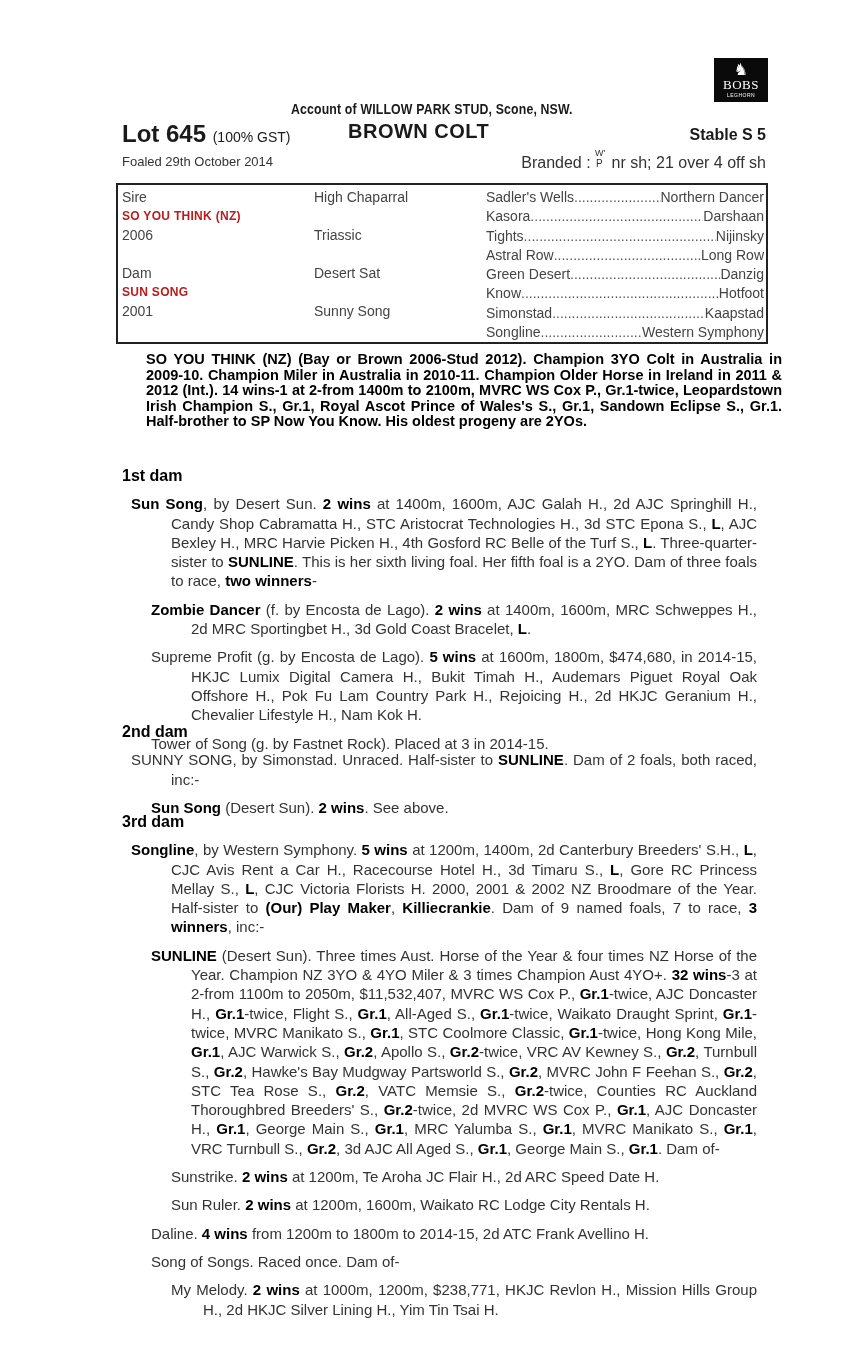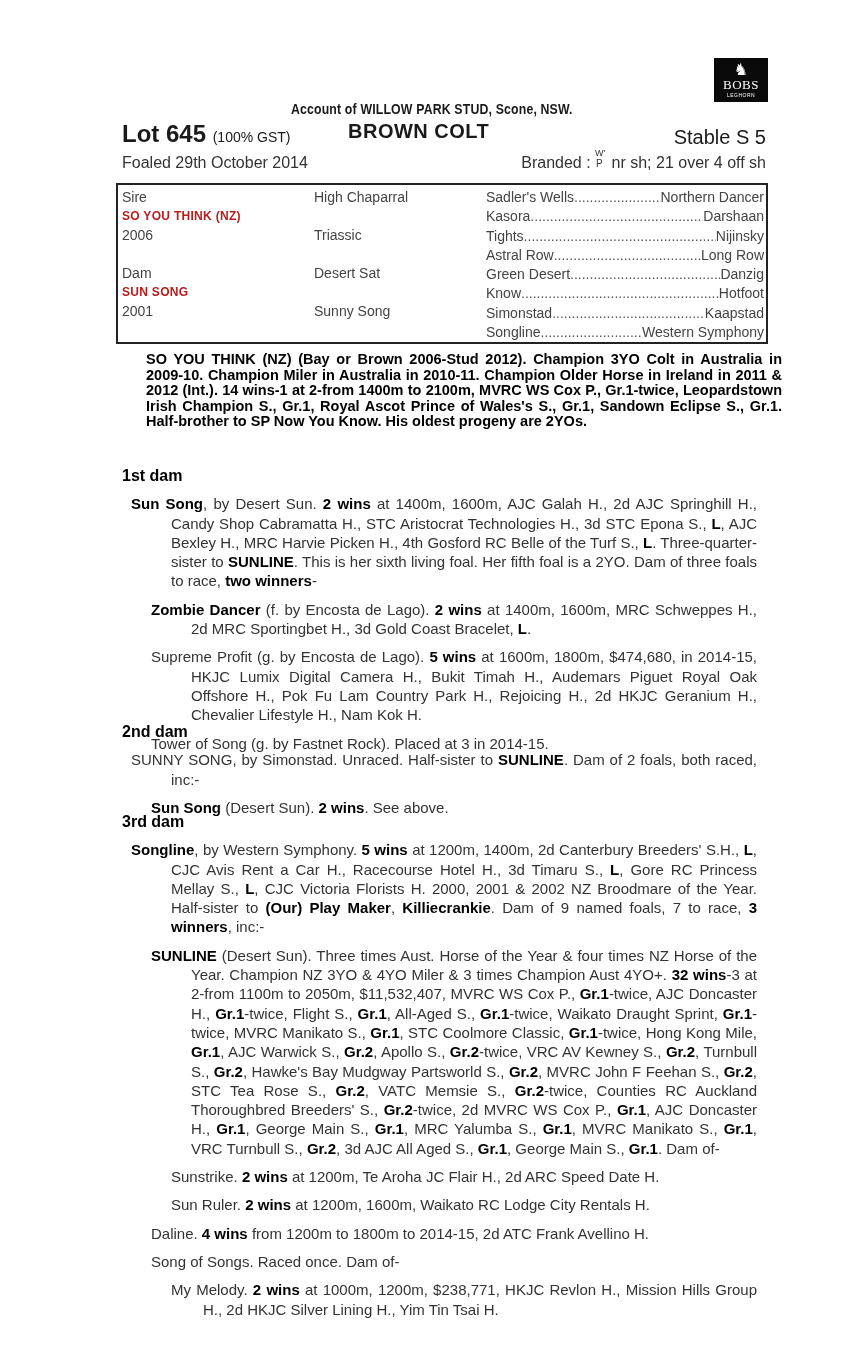--- a/index.html
+++ b/index.html
@@ -9,22 +9,22 @@
   .logo { left: 714px; top: 58px; width: 54px; height: 44px; background: #0a0a0a; color: #fff;
           text-align: center; }
   .logo .horse { font-size: 16px; line-height: 18px; display: block; margin-top: 3px; }
   .logo .brand { font-family: "Liberation Serif", serif; font-size: 13px; line-height: 12px; display: block; letter-spacing: 0.5px; }
   .logo .sub { font-size: 5px; line-height: 8px; display: block; letter-spacing: 0.5px; }
   .account { left: 0; width: 860px; top: 100px; text-align: center; font-weight: bold; font-size: 15px;
              transform: scaleX(0.82); transform-origin: 440px 0; letter-spacing: 0.2px; }
   .lot { left: 122px; top: 120px; font-size: 24px; font-weight: bold; }
   .lot .gst { font-size: 14px; font-weight: normal; }
   .colt { left: 348px; top: 120px; font-size: 20px; font-weight: bold; letter-spacing: 0.5px; }
-  .stable { right: 94px; top: 126px; font-size: 20px; font-weight: normal; }
-  .foaled { left: 122px; top: 154px; font-size: 16px; color: #333; }
+  .stable { right: 94px; top: 126px; font-size: 16px; font-weight: bold; }
+  .foaled { left: 122px; top: 154px; font-size: 13px; color: #333; }
   .branded { right: 94px; top: 154px; font-size: 16px; color: #333; }
   .brandmark { display: inline-block; position: relative; width: 12px; height: 16px; vertical-align: top; }
   .brandmark .w { position: absolute; top: -6px; left: 0; font-size: 9px; }
   .brandmark .p { position: absolute; top: 4px; left: 1px; font-size: 10px; }
   .pedigree { left: 116px; top: 183px; width: 652px; height: 161px; border: 2px solid #222; box-sizing: border-box; }
   .ped-col { position: absolute; font-size: 14px; color: #444; }
   .ped-row { height: 19px; line-height: 19px; white-space: nowrap; }
   .ped-big { font-size: 12px; font-weight: 900; color: #b91c1c; letter-spacing: 0.3px; }
   .col1 { left: 4px; top: 3px; }
   .col2 { left: 196px; top: 3px; }

